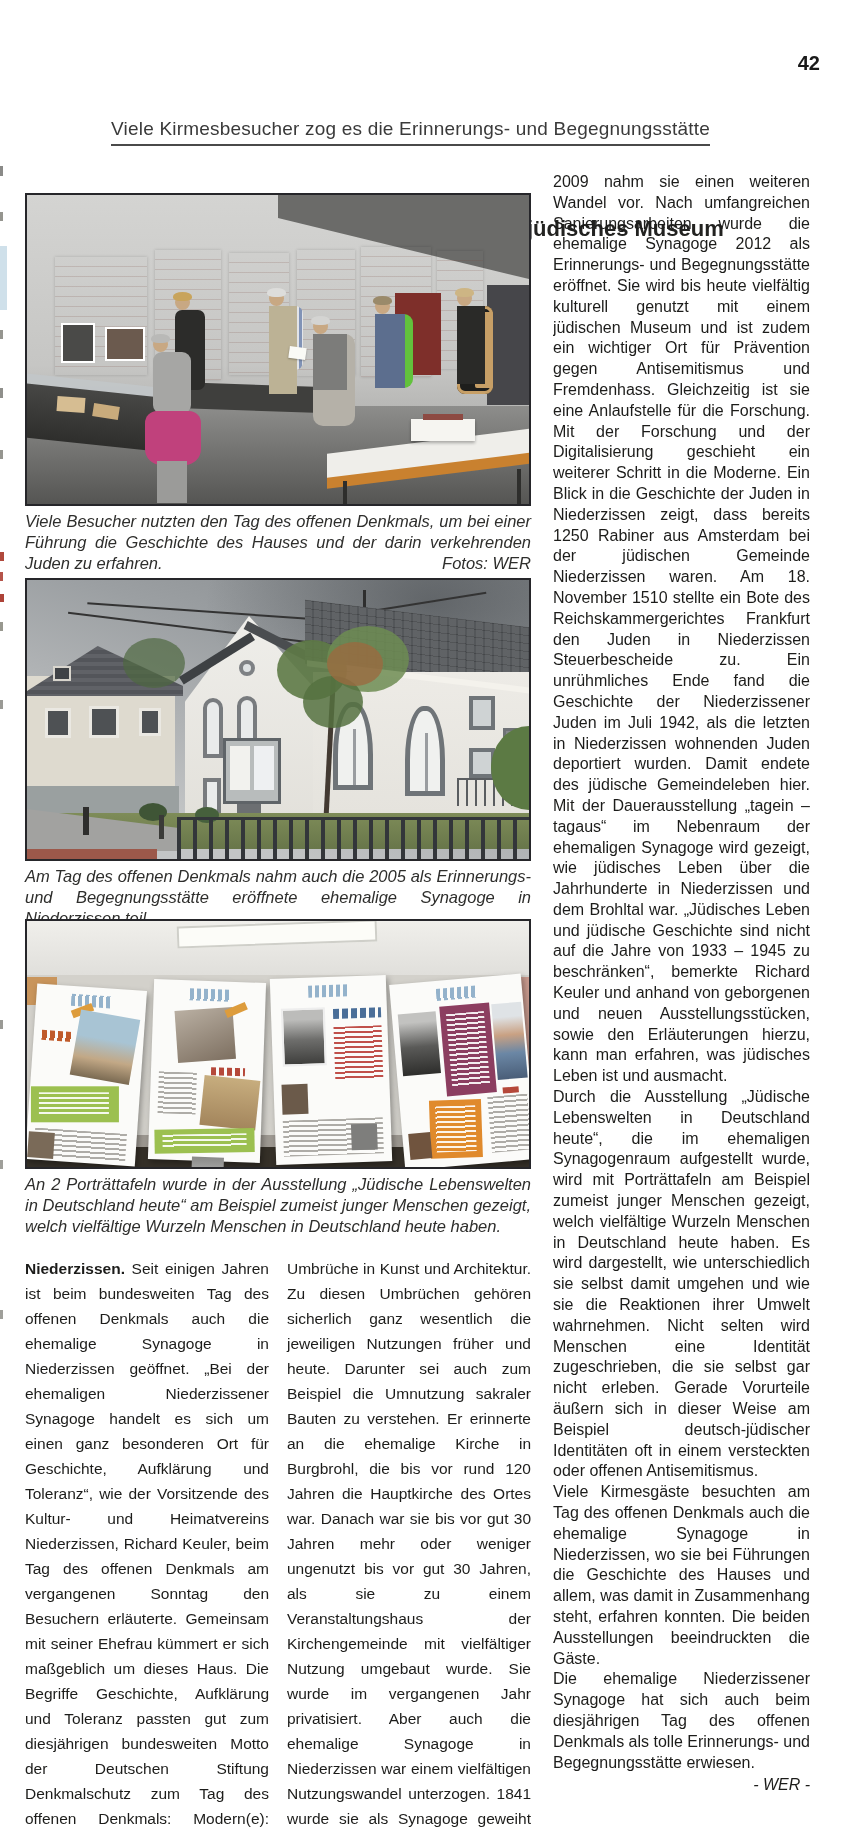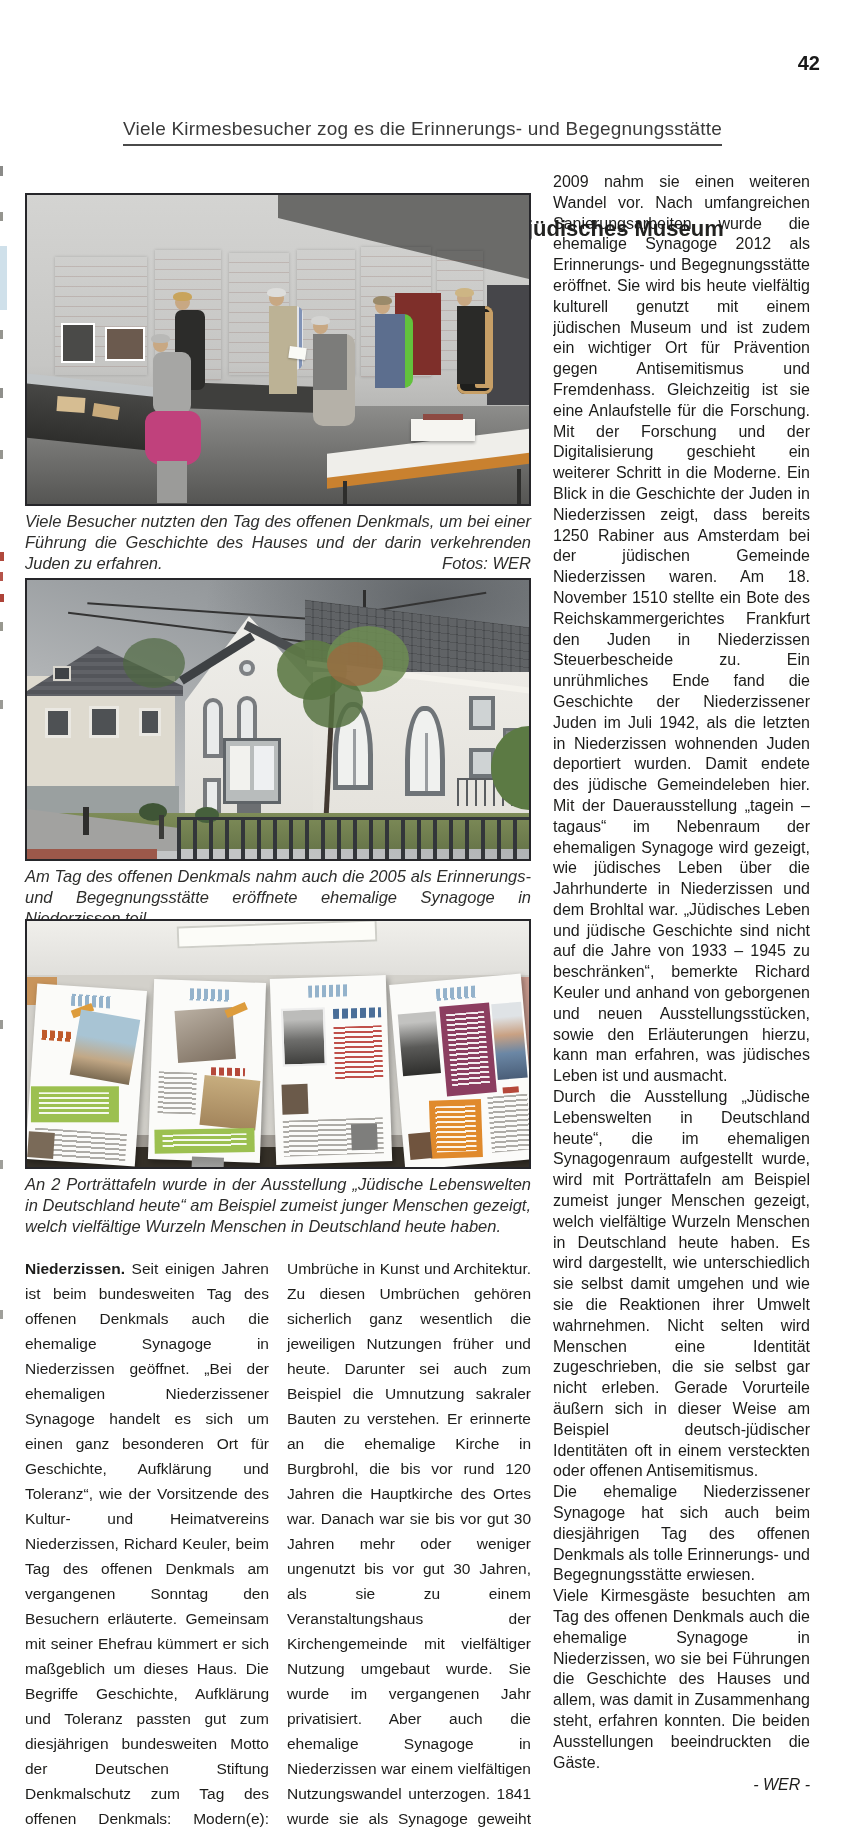--- a/index.html
+++ b/index.html
@@ -1,21 +1,21 @@
 <!DOCTYPE html>
 <html lang="de"><head>
 <meta charset="utf-8">
 <style>
   * { margin:0; padding:0; box-sizing:border-box; }
   body { background:#ffffff; font-family:"Liberation Sans", sans-serif; }
   .page { position:relative; width:860px; height:1844px; background:#fff; overflow:hidden; }
 
   
   .pagenum { position:absolute; top:52px; right:40px; font-size:20px; font-weight:bold; color:#1a1a1a; }
-  .kicker { position:absolute; top:118px; left:30px; width:785px; text-align:center; }
+  .kicker { position:absolute; top:118px; left:18px; width:785px; text-align:center; }
   .kicker span { display:inline-block; font-size:19px; color:#3a3a3a; padding-bottom:4px;
                  border-bottom:2px solid #4a4a4a; letter-spacing:.2px; }
   .title { position:absolute; top:146px; left:25px; width:785px; text-align:center;
            font-size:46px; font-weight:bold; letter-spacing:-.5px; }
   .subtitle { position:absolute; top:216px; left:25px; width:785px; text-align:center;
               font-size:22px; font-weight:bold; color:#222220; }
 
   
   .photo { position:absolute; left:25px; width:506px; border:2px solid #26262a; overflow:hidden; background:#bbb; }
   .ph1 { top:193px; height:313px; }
@@ -445,18 +445,18 @@
 
   <div class="bodycols">
     <p><b class="lead">Niederzissen.</b>
       <span>Seit einigen Jahren ist beim bundesweiten Tag des offenen Denkmals auch die ehemalige Synagoge in Niederzissen geöffnet. „Bei der ehemaligen Niederzissener Synagoge handelt es sich um einen ganz besonderen Ort für Geschichte, Aufklärung und Toleranz“, wie der Vorsitzende des Kultur- und Heimatvereins Niederzissen, Richard Keuler, beim Tag des offenen Denkmals am vergangenen Sonntag den Besuchern erläuterte. Gemeinsam mit seiner Ehefrau kümmert er sich maßgeblich um dieses Haus. Die Begriffe Geschichte, Aufklärung und Toleranz passten gut zum diesjährigen bundesweiten Motto der Deutschen Stiftung Denkmalschutz zum Tag des offenen Denkmals: Modern(e): Umbrüche in Kunst und Architektur. Zu diesen Umbrüchen gehören sicherlich ganz wesentlich die jeweiligen Nutzungen früher und heute. Darunter sei auch zum Beispiel die Umnutzung sakraler Bauten zu verstehen. Er erinnerte an die ehemalige Kirche in Burgbrohl, die bis vor rund 120 Jahren die Hauptkirche des Ortes war. Danach war sie bis vor gut 30 Jahren mehr oder weniger ungenutzt bis vor gut 30 Jahren, als sie zu einem Veranstaltungshaus der Kirchengemeinde mit vielfältiger Nutzung umgebaut wurde. Sie wurde im vergangenen Jahr privatisiert. Aber auch die ehemalige Synagoge in Niederzissen war einem vielfältigen Nutzungswandel unterzogen. 1841 wurde sie als Synagoge geweiht und 97 Jahre als solche genutzt, bis sie 1938 geschändet wurde. Bereits im darauffolgenden Jahr wurde sie an einen Schmied zwangsverkauft und diente fortan 70 Jahre als Schmiede, Schlosser- und Landmaschinenwerkstatt.</span></p>
     <p>Mit dem Erwerb durch die Ortsgemeinde Niederzissen im Jahre</p>
   </div>
 
   <div class="rightcol">
     <p>2009 nahm sie einen weiteren Wandel vor. Nach umfangreichen Sanierungsarbeiten wurde die ehemalige Synagoge 2012 als Erinnerungs- und Begegnungsstätte eröffnet. Sie wird bis heute vielfältig kulturell genutzt mit einem jüdischen Museum und ist zudem ein wichtiger Ort für Prävention gegen Antisemitismus und Fremdenhass. Gleichzeitig ist sie eine Anlaufstelle für die Forschung. Mit der Forschung und der Digitalisierung geschieht ein weiterer Schritt in die Moderne. Ein Blick in die Geschichte der Juden in Niederzissen zeigt, dass bereits 1250 Rabiner aus Amsterdam bei der jüdischen Gemeinde Niederzissen waren. Am 18. November 1510 stellte ein Bote des Reichskammergerichtes Frankfurt den Juden in Niederzissen Steuerbescheide zu. Ein unrühmliches Ende fand die Geschichte der Niederzissener Juden im Juli 1942, als die letzten in Niederzissen wohnenden Juden deportiert wurden. Damit endete des jüdische Gemeindeleben hier. Mit der Dauerausstellung „tagein – tagaus“ im Nebenraum der ehemaligen Synagoge wird gezeigt, wie jüdisches Leben über die Jahrhunderte in Niederzissen und dem Brohltal war. „Jüdisches Leben und jüdische Geschichte sind nicht auf die Jahre von 1933 – 1945 zu beschränken“, bemerkte Richard Keuler und anhand von geborgenen und neuen Ausstellungsstücken, sowie den Erläuterungen hierzu, kann man erfahren, was jüdisches Leben ist und ausmacht.</p>
     <p>Durch die Ausstellung „Jüdische Lebenswelten in Deutschland heute“, die im ehemaligen Synagogenraum aufgestellt wurde, wird mit Porträttafeln am Beispiel zumeist junger Menschen gezeigt, welch vielfältige Wurzeln Menschen in Deutschland heute haben. Es wird dargestellt, wie unterschiedlich sie selbst damit umgehen und wie sie die Reaktionen ihrer Umwelt wahrnehmen. Nicht selten wird Menschen eine Identität zugeschrieben, die sie selbst gar nicht erleben. Gerade Vorurteile äußern sich in dieser Weise am Beispiel deutsch-jüdischer Identitäten oft in einem versteckten oder offenen Antisemitismus.</p>
+    <p>Viele Kirmesgäste besuchten am Tag des offenen Denkmals auch die ehemalige Synagoge in Niederzissen, wo sie bei Führungen die Geschichte des Hauses und allem, was damit in Zusammenhang steht, erfahren konnten. Die beiden Ausstellungen beeindruckten die Gäste.</p>
     <p>Die ehemalige Niederzissener Synagoge hat sich auch beim diesjährigen Tag des offenen Denkmals als tolle Erinnerungs- und Begegnungsstätte erwiesen.</p>
-    <p>Viele Kirmesgäste besuchten am Tag des offenen Denkmals auch die ehemalige Synagoge in Niederzissen, wo sie bei Führungen die Geschichte des Hauses und allem, was damit in Zusammenhang steht, erfahren konnten. Die beiden Ausstellungen beeindruckten die Gäste.</p>
     <p class="sign">- WER -</p>
   </div>
 
 </div>
 
 </body></html>

